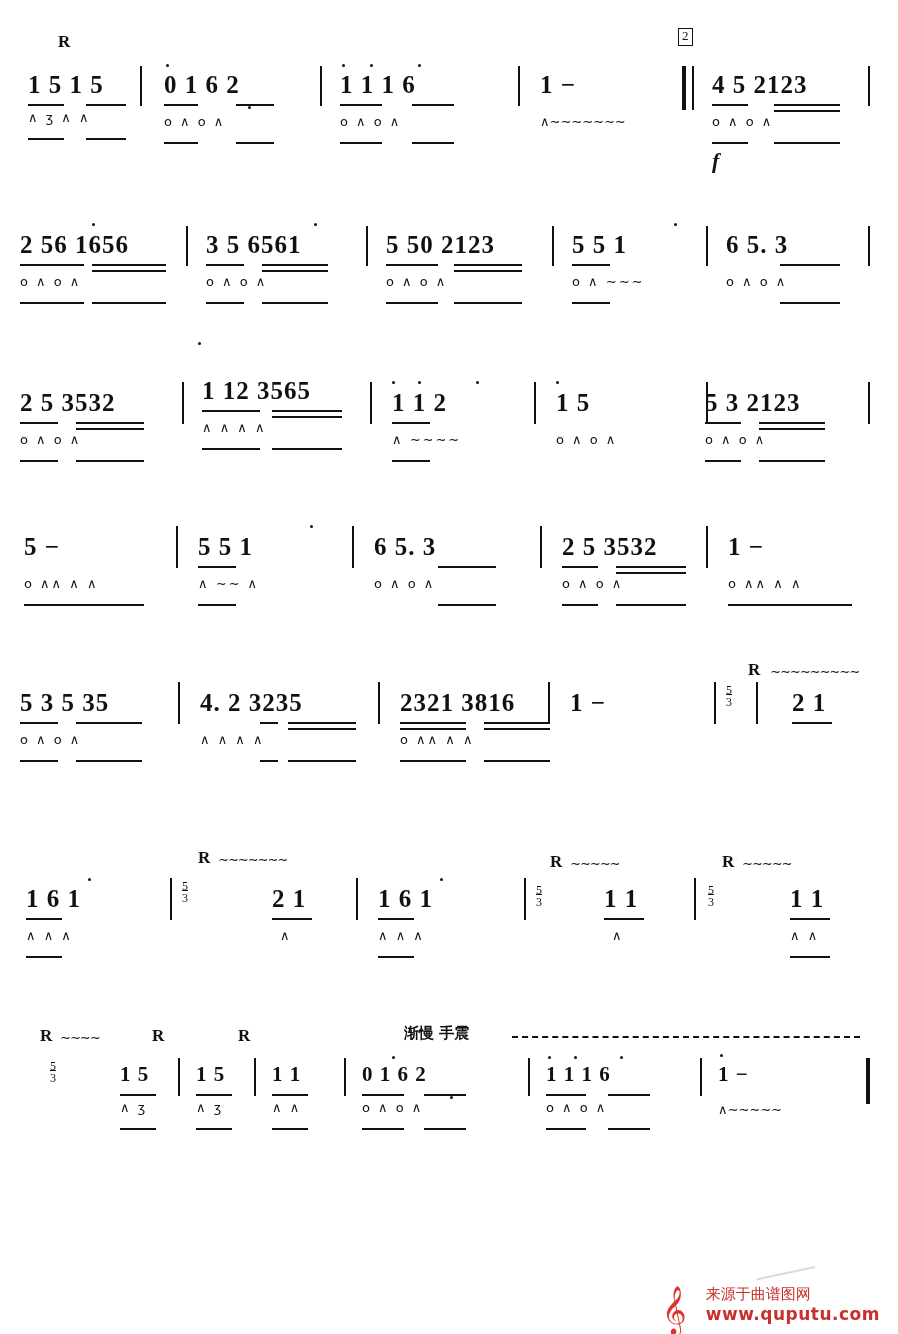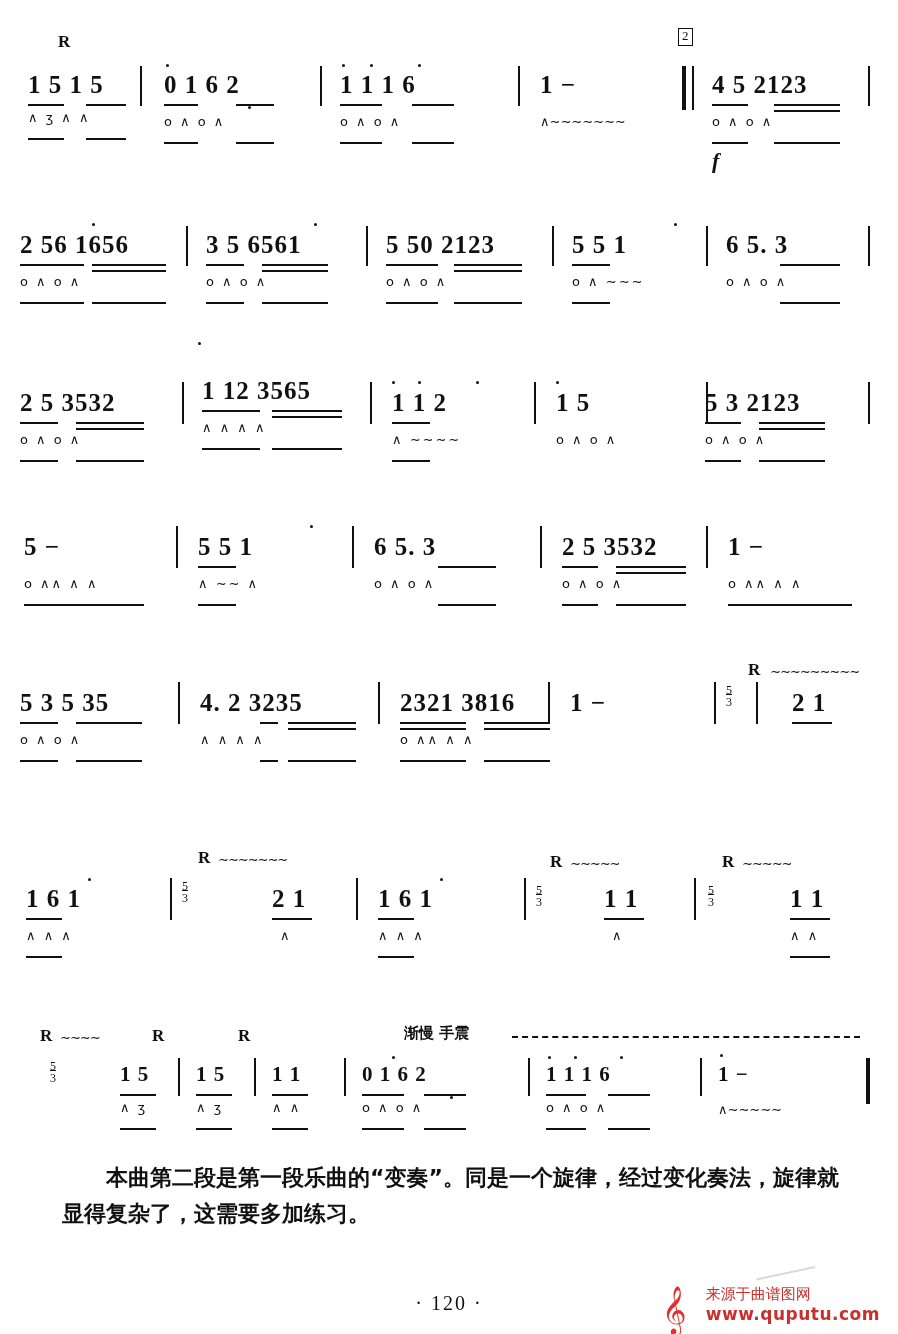--- a/index.html
+++ b/index.html
@@ -523,23 +523,21 @@
     <div class="bar" style="left:700px; top:40px; height:38px;"></div>
 
     <div class="measure" style="left:718px; top:46px;">
       <div class="notes small">1     −</div>
       <div class="dotabove" style="left:2px; top:-10px;"></div>
       <div class="marks" style="margin-top:18px; letter-spacing:0px;">∧∼∼∼∼∼</div>
     </div>
     <div class="bar thick" style="left:866px; top:40px; height:46px;"></div>
   </div>
 
-  <div class="para">本曲第二段是第一段乐曲的“变奏”。同是一个旋律，经过变化奏法，旋律就显得复杂了，这需要多加练习。</div>
-
-  <div class="pagenum">· 120 ·</div>
+
 
   <div class="artifact"></div>
 
   <div class="wm">
     <div class="clef">𝄞</div>
     <div class="l1">来源于曲谱图网</div>
     <div class="l2">www.quputu.com</div>
   </div>
 
 </div>

